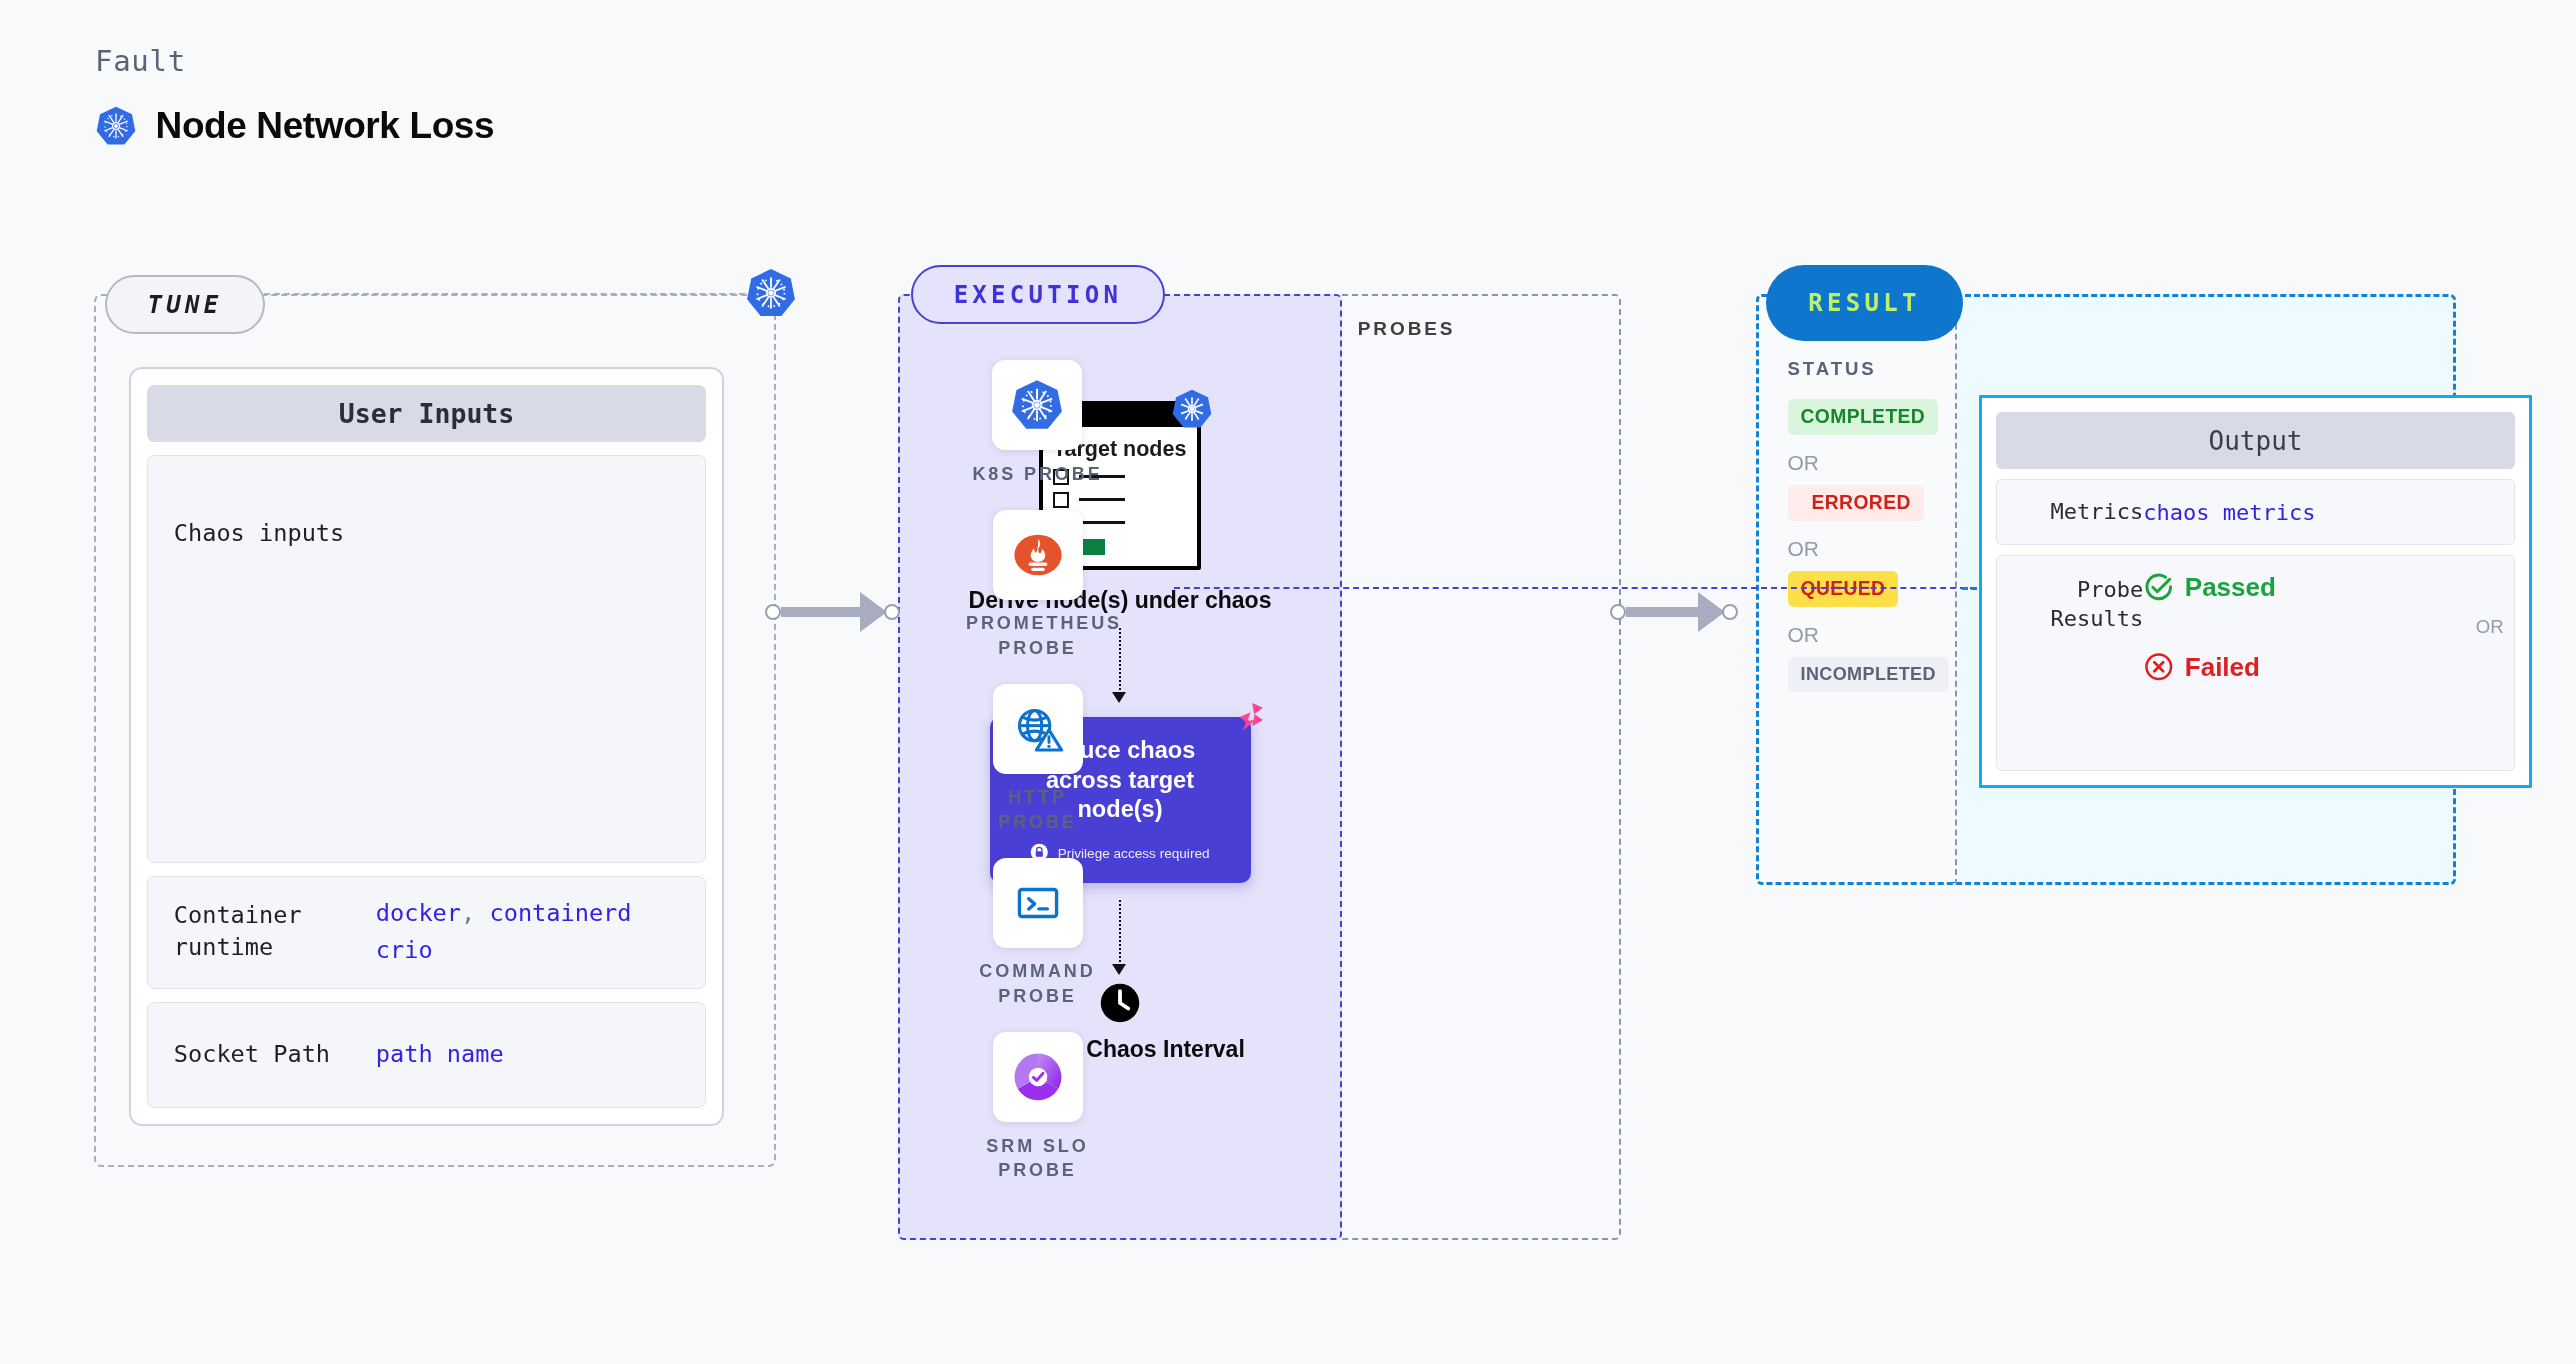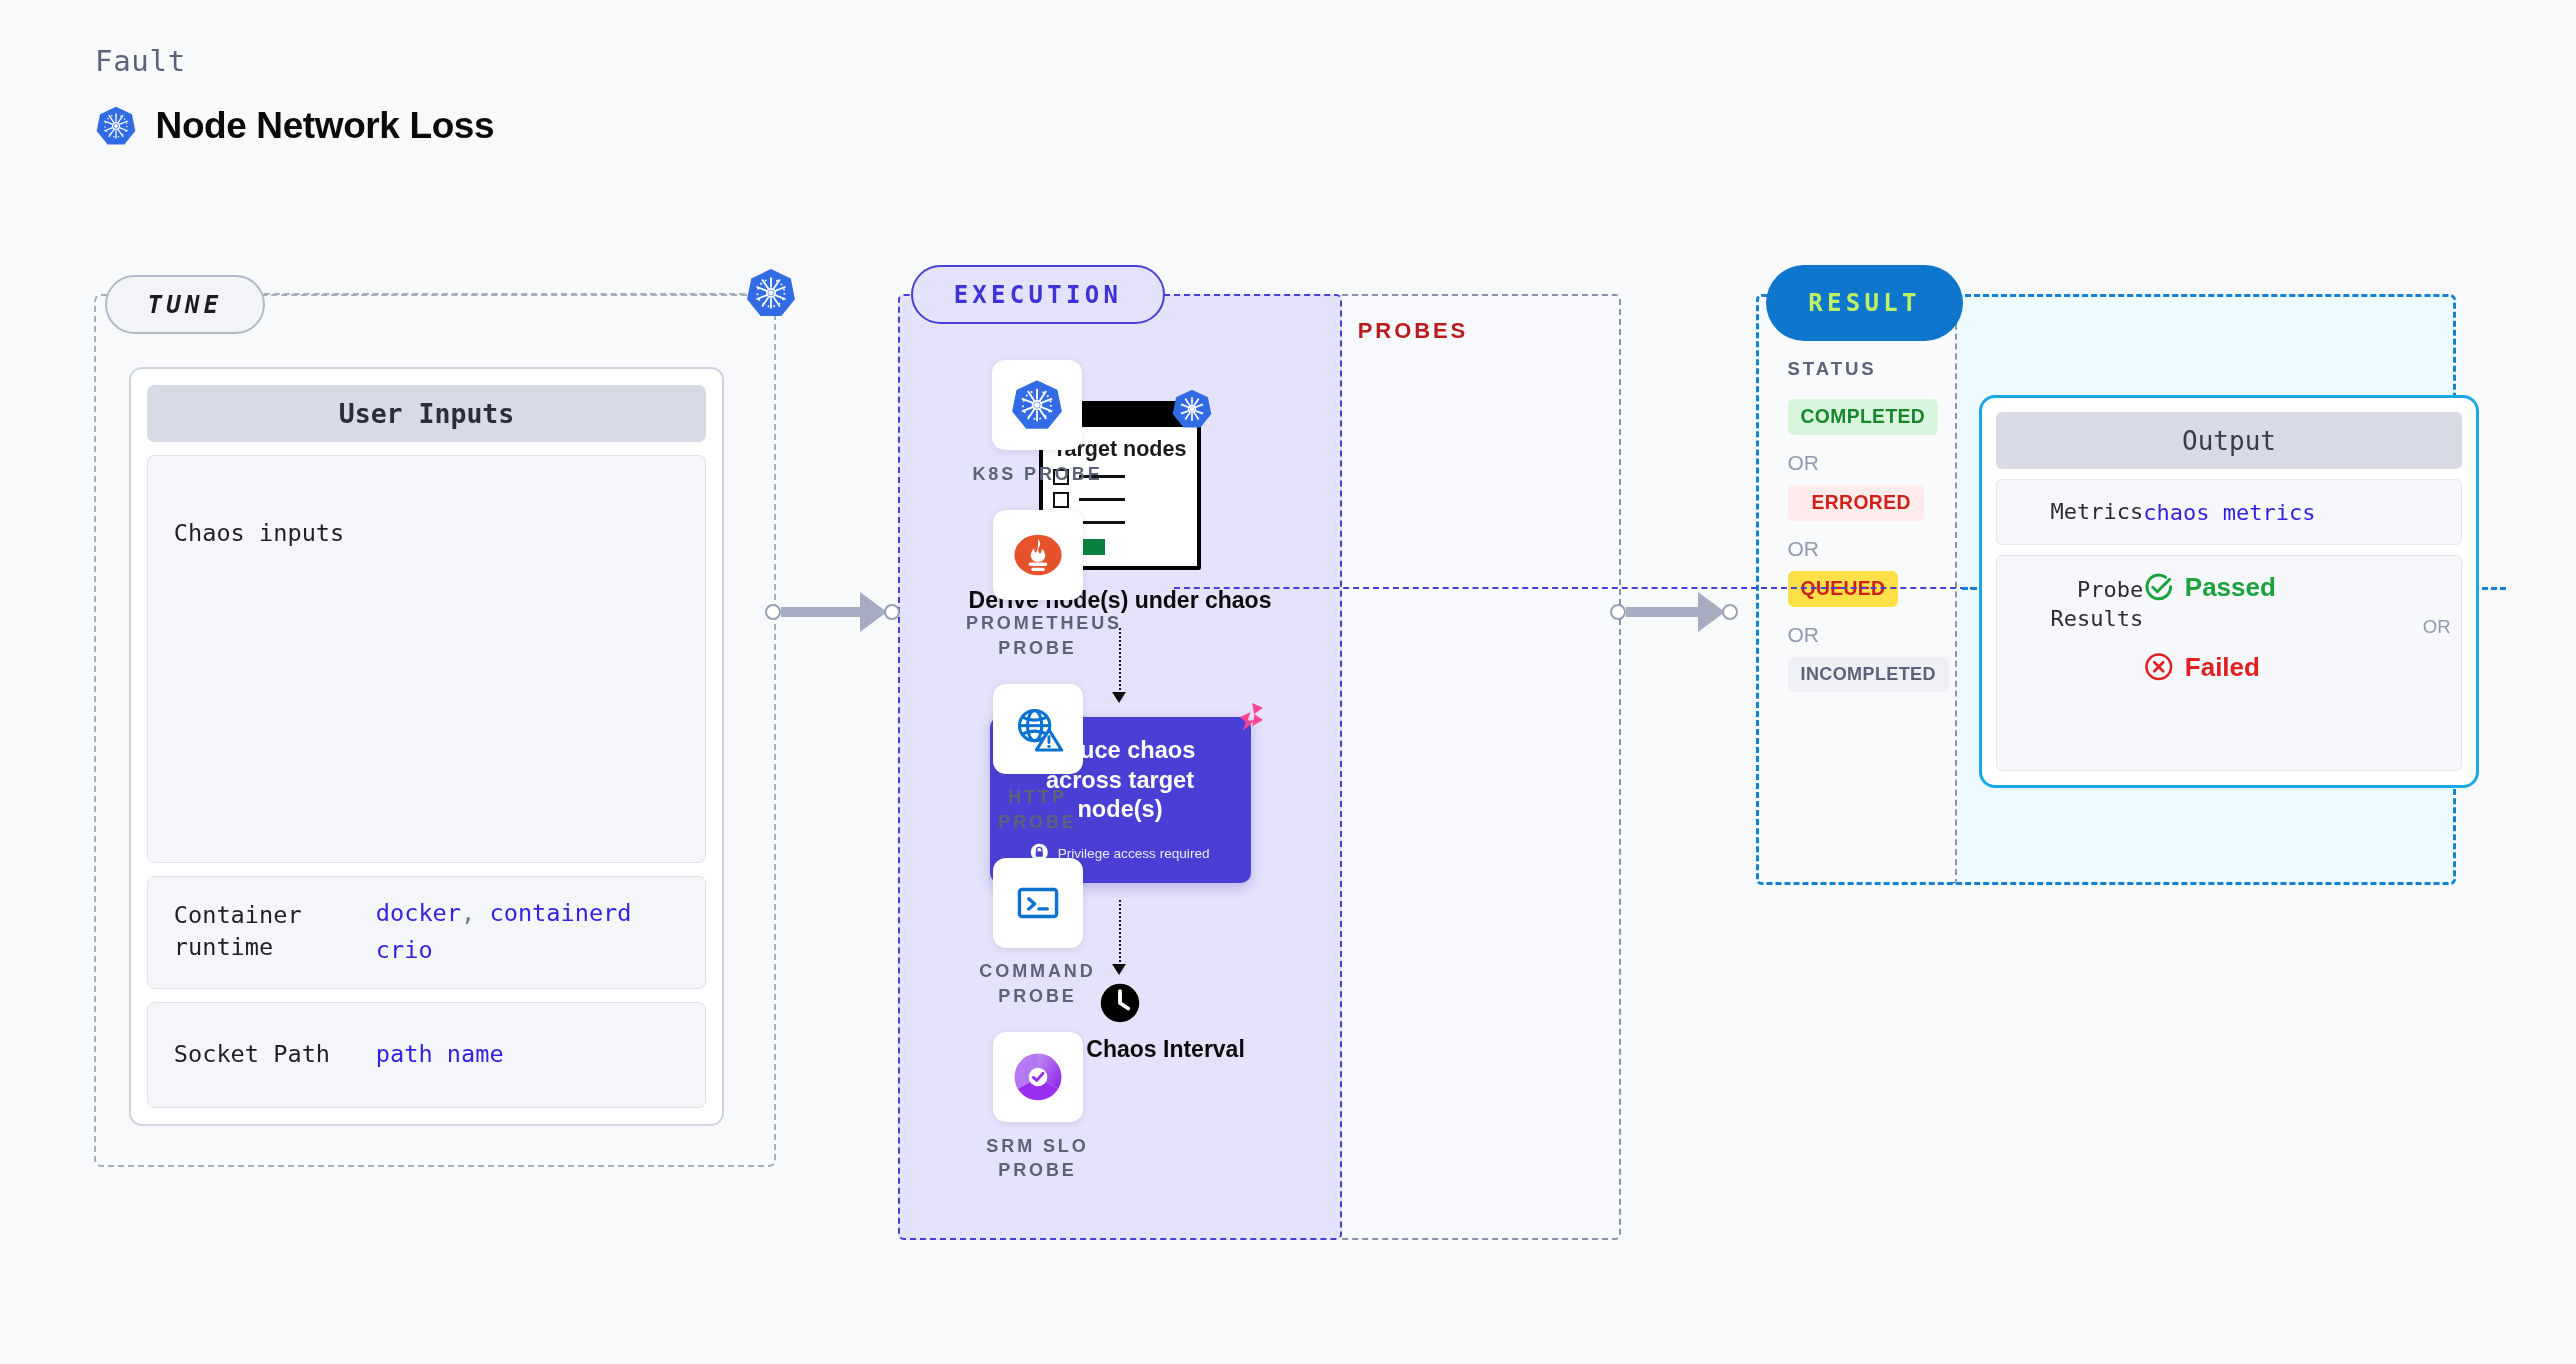--- a/index.html
+++ b/index.html
@@ -99,21 +99,21 @@
     border-top: 2.9px dashed #4a3fd4; z-index: 1;
   }
   
   #probes-box {
     position: absolute; left: 444px; top: 0; width: 279px; height: 946px;
     border: 2.1px dashed #8d93aa; border-left: none; background: #f8f9fc;
     border-radius: 0 5.7px 5.7px 0;
   }
   #probes-title {
     position: absolute; left: 15.8px; top: 21.5px;
-    font-size: 22px; font-weight: 700; color: #b91c1c; letter-spacing: 2.9px;
+    font-size: 19px; font-weight: 700; color: #404040; letter-spacing: 2.9px;
   }
   #probes-list {
     position: absolute; left: 0; top: 66px; width: 279px;
     display: flex; flex-direction: column; align-items: center; gap: 24px;
   }
   .probe-item { display: flex; flex-direction: column; align-items: center; }
   .probe-icon-box {
     width: 90px; height: 90px; background: #fff; border-radius: 13px;
     box-shadow: 0 1.4px 7.2px rgba(40,50,90,.12);
     display: flex; align-items: center; justify-content: center;
@@ -197,22 +197,22 @@
   #result-inner {
     position: absolute; left: 199px; top: 0; width: 501px; height: 591px;
     border: 3.6px dashed #1282d4; border-left: 2.1px dashed #8d93aa;
     background: #edfaff; border-radius: 0 5.7px 5.7px 0;
   }
   #result-dash {
     position: absolute; left: 206px; top: 293px; width: 544px; height: 0;
     border-top: 3.6px dashed #1282d4; z-index: 1;
   }
   #output-card {
-    position: absolute; left: 1979px; top: 395px; width: 500px; height: 393px;
-    background: #fff; border: 3.6px solid #1aa7e8; border-radius: 16px;
+    position: absolute; left: 1979px; top: 395px; width: 553px; height: 393px;
+    background: #fff; border: 3.6px solid #1aa7e8; border-radius: 1px;
     padding: 14.3px; display: flex; flex-direction: column; gap: 10px; z-index: 4;
   }
   #output-header {
     background: #d8dae6; border-radius: 5.7px; height: 57px;
     display: flex; align-items: center; justify-content: center;
     font-family: "DejaVu Sans Mono", monospace; font-size: 26px; color: #3a3d4d;
   }
   .out-group {
     background: #f7f8fc; border: 1.4px solid #e2e5ee; border-radius: 5.7px;
     display: flex; padding: 14.3px 10px; text-align: right;

